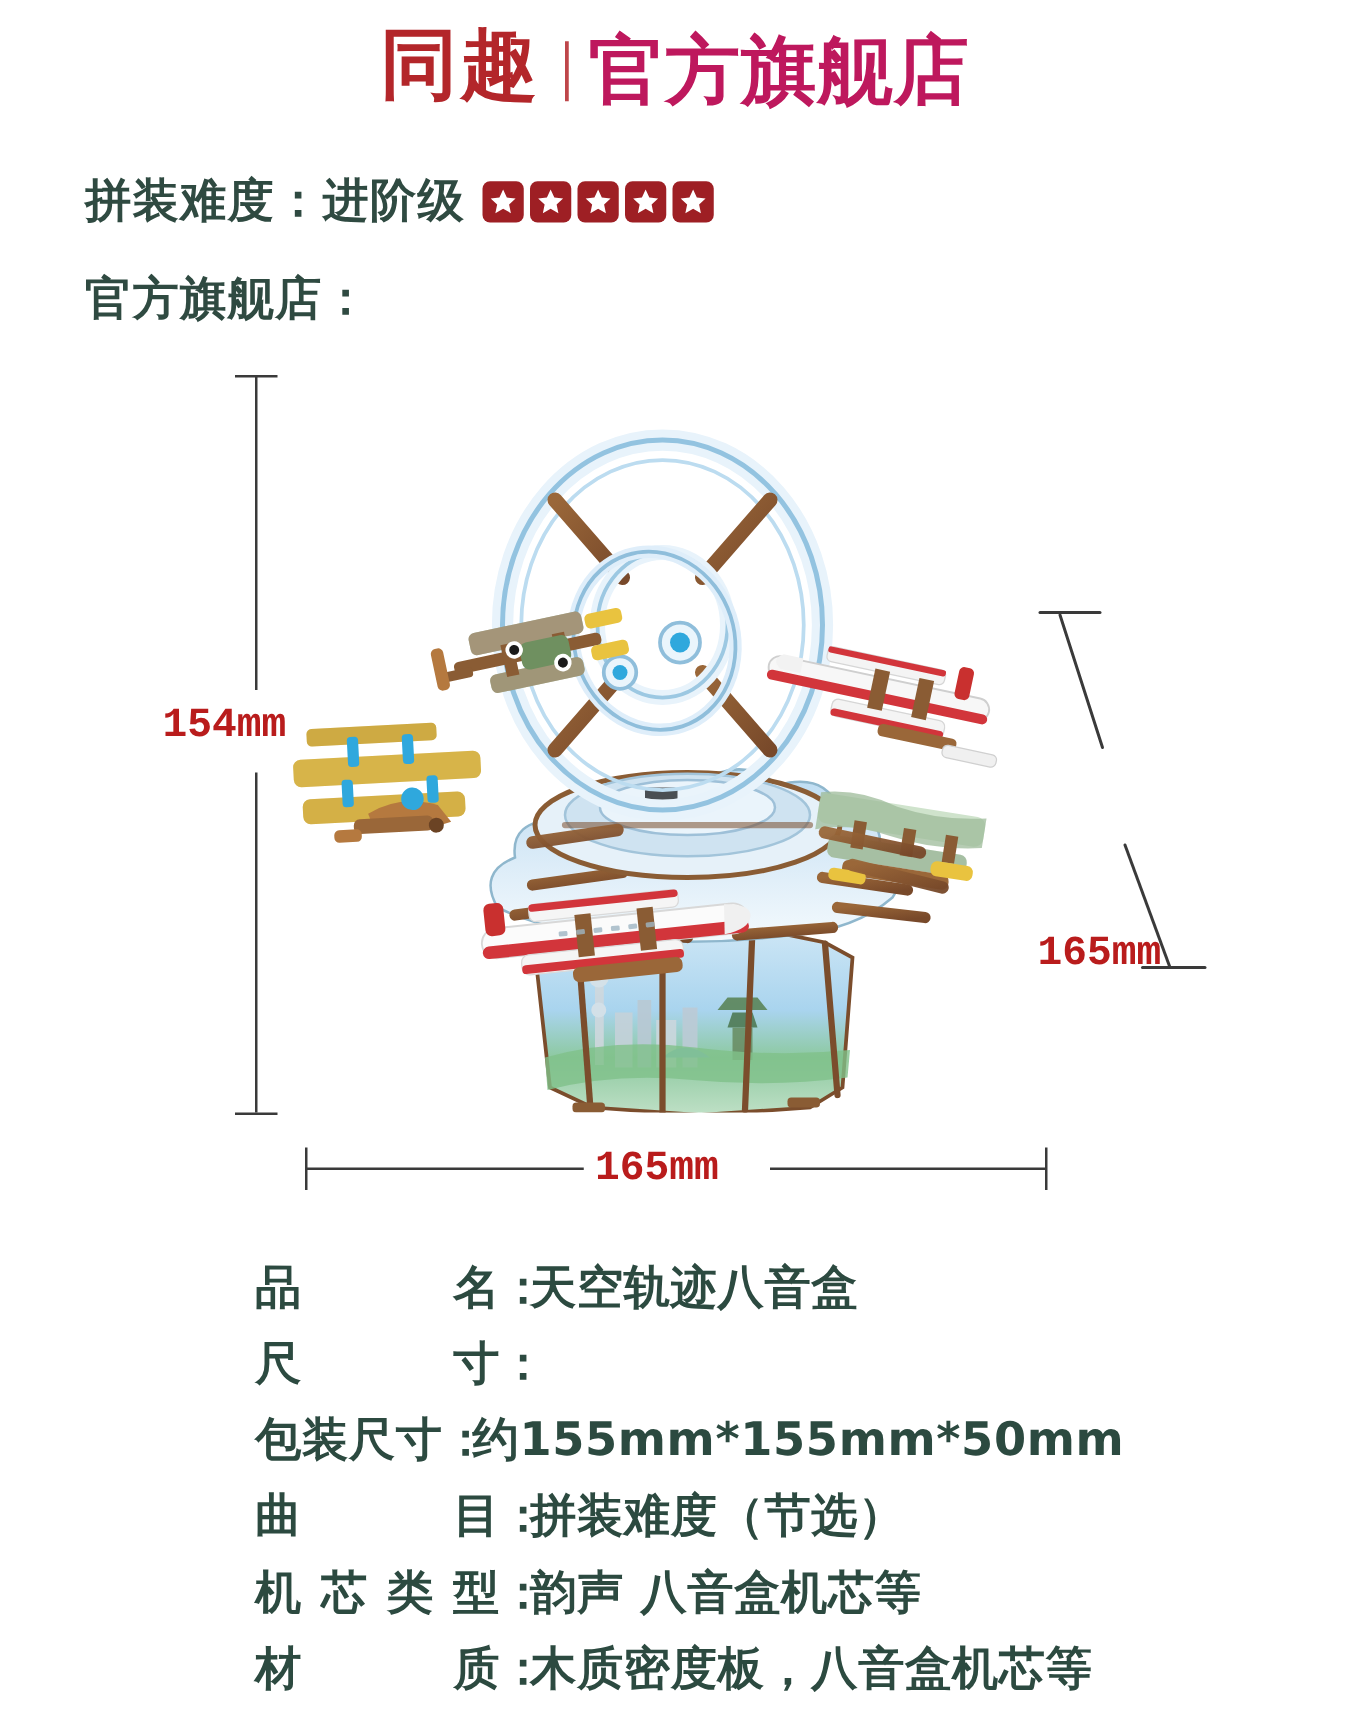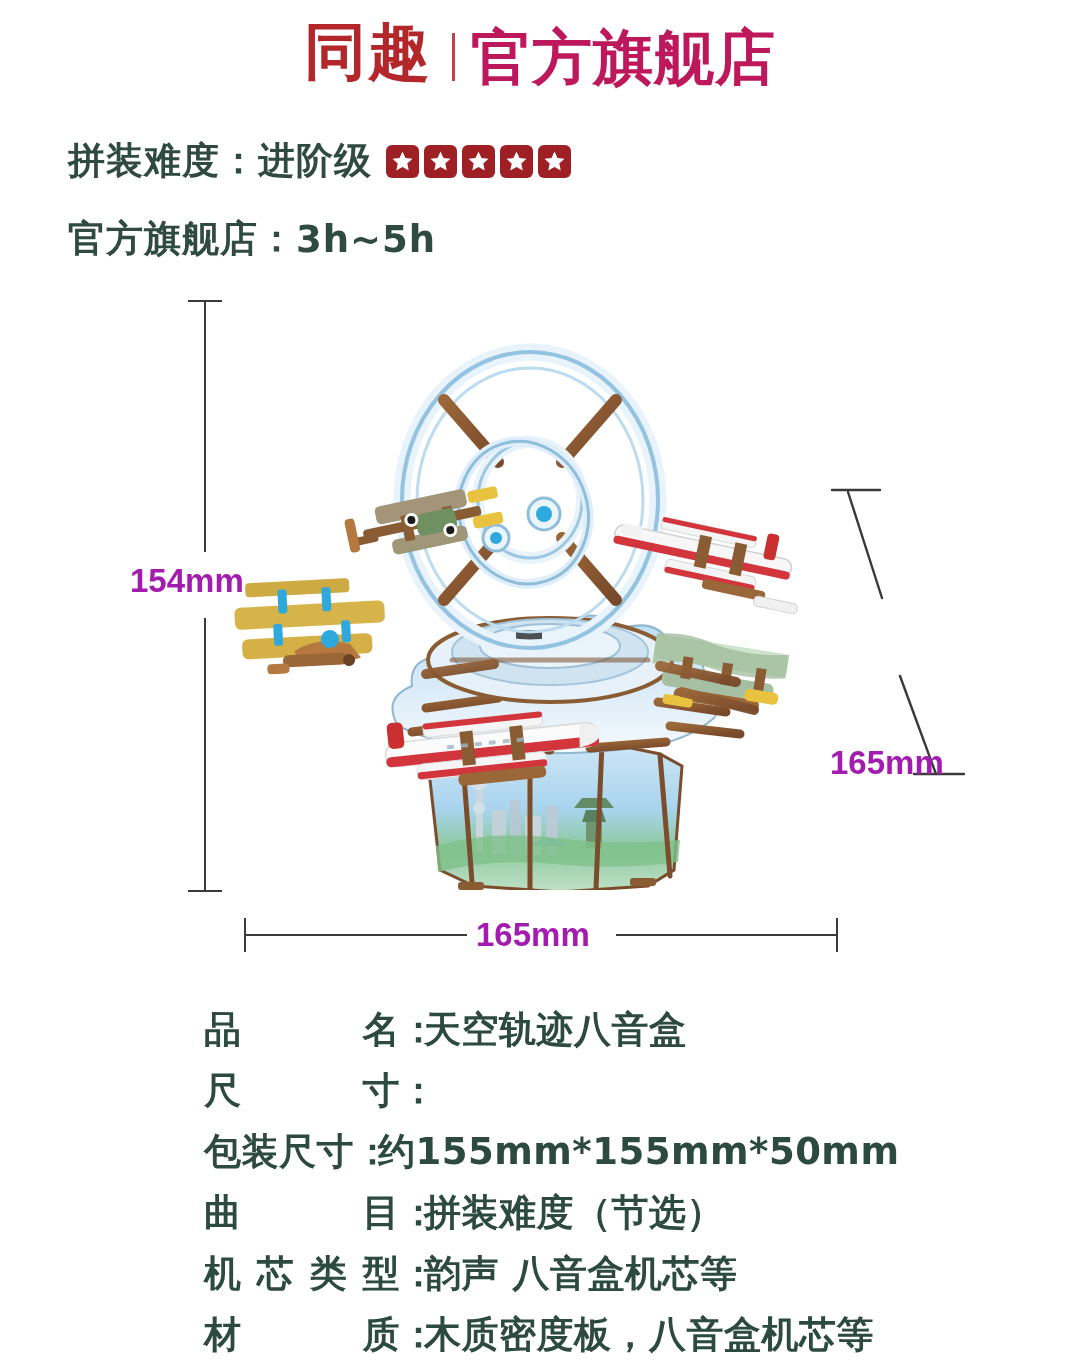--- a/index.html
+++ b/index.html
@@ -53,22 +53,22 @@
   .figure{position:absolute;left:0;top:300px;width:1080px;height:660px;}
 
   .model{
     position:absolute;left:230px;top:30px;width:620px;height:560px;
   }
   .model svg{display:block;width:100%;height:100%;}
 
   
   .dim{position:absolute;color:#1b1b1b;}
   .dim-label{
-    font-size:33px;font-weight:700;color:#a21caf;
-    font-family:Liberation Sans, sans-serif;
+    font-size:33px;font-weight:700;color:#b91c1c;
+    font-family:Liberation Mono, monospace;
     letter-spacing:0px;white-space:nowrap;
   }
 
   .dim-left{left:134px;top:0px;height:592px;width:170px;}
   .dim-left .vline{
     position:absolute;left:70px;width:2px;background:#3a3a3a;
   }
   .dim-left .cap{
     position:absolute;left:54px;width:34px;height:2px;background:#3a3a3a;
   }
@@ -148,21 +148,20 @@
           <span class="star-badge" style="background: rgb(158, 31, 36);">
             <svg width="23" height="23" viewBox="0 0 24 24">
               <path d="M12 1.6 L15.1 8.4 L22.4 9.2 L17 14.1 L18.5 21.4 L12 17.7 L5.5 21.4 L7 14.1 L1.6 9.2 L8.9 8.4 Z" fill="#ffffff"></path>
             </svg>
           </span>
         </span>
     </div>
     <div class="meta-line">
       <span>官方旗舰店</span>
       <span>：</span>
-      <span>3h~5h</span>
     </div>
   </div>
 
   <div class="figure">
 
     <div class="dim dim-left">
       <div class="cap" style="top:0px;"></div>
       <div class="vline" style="top:0px;height:252px;"></div>
       <div class="dim-label">154mm</div>
       <div class="vline" style="top:318px;height:272px;"></div>

